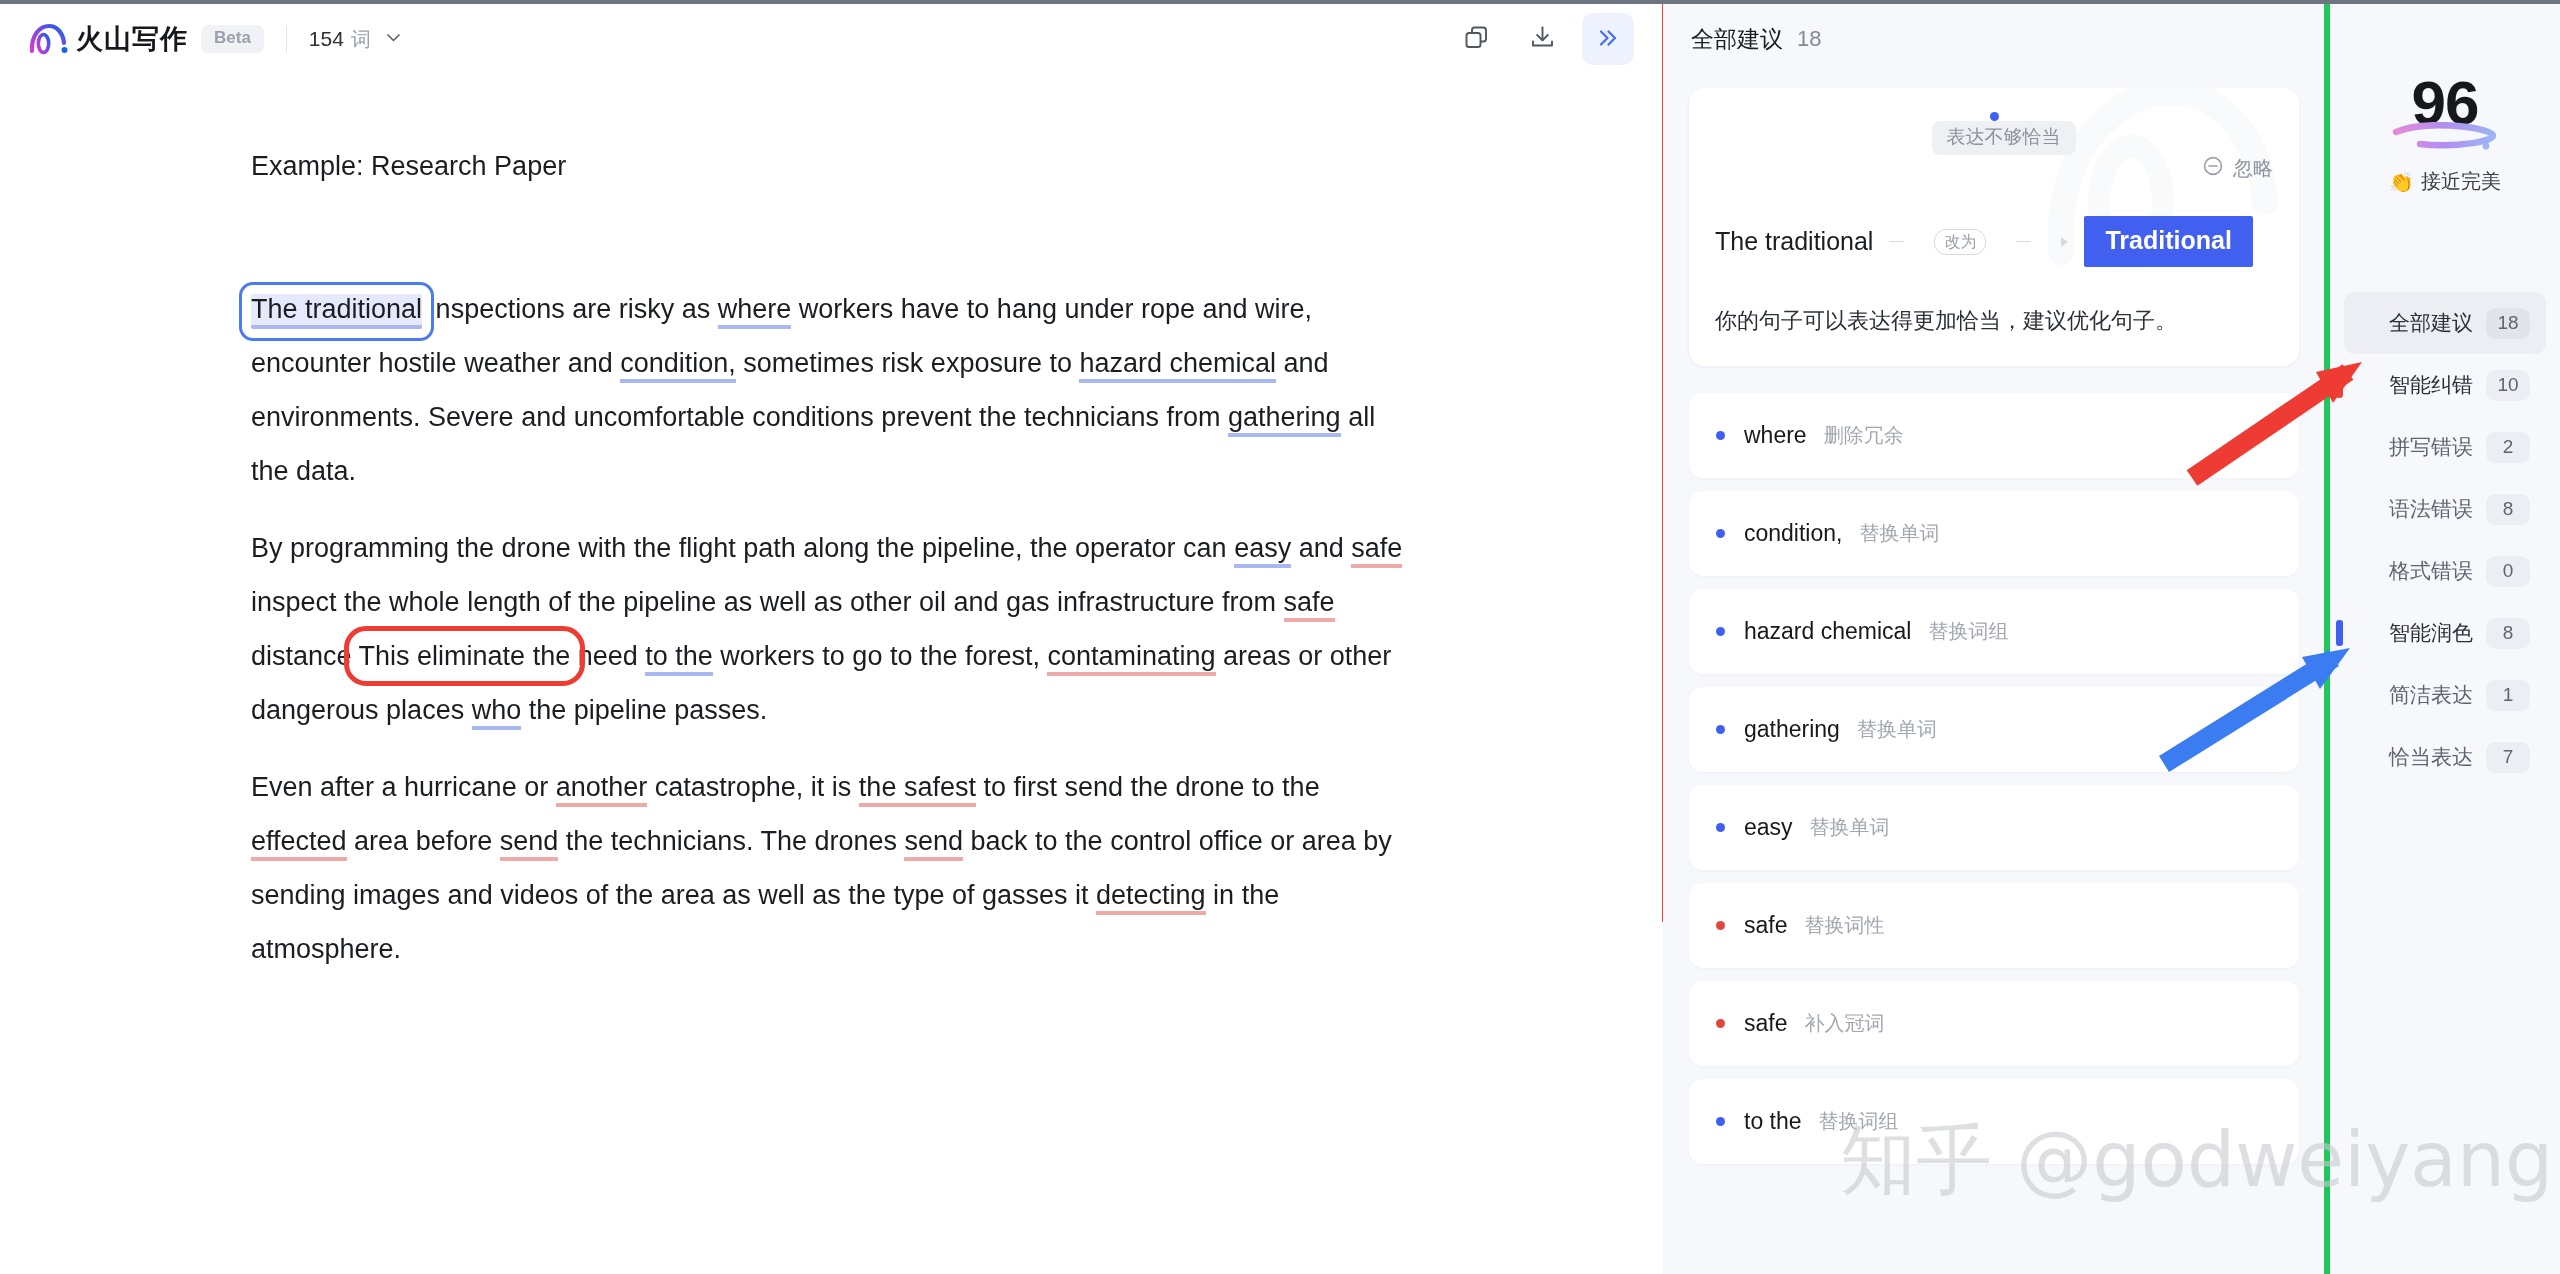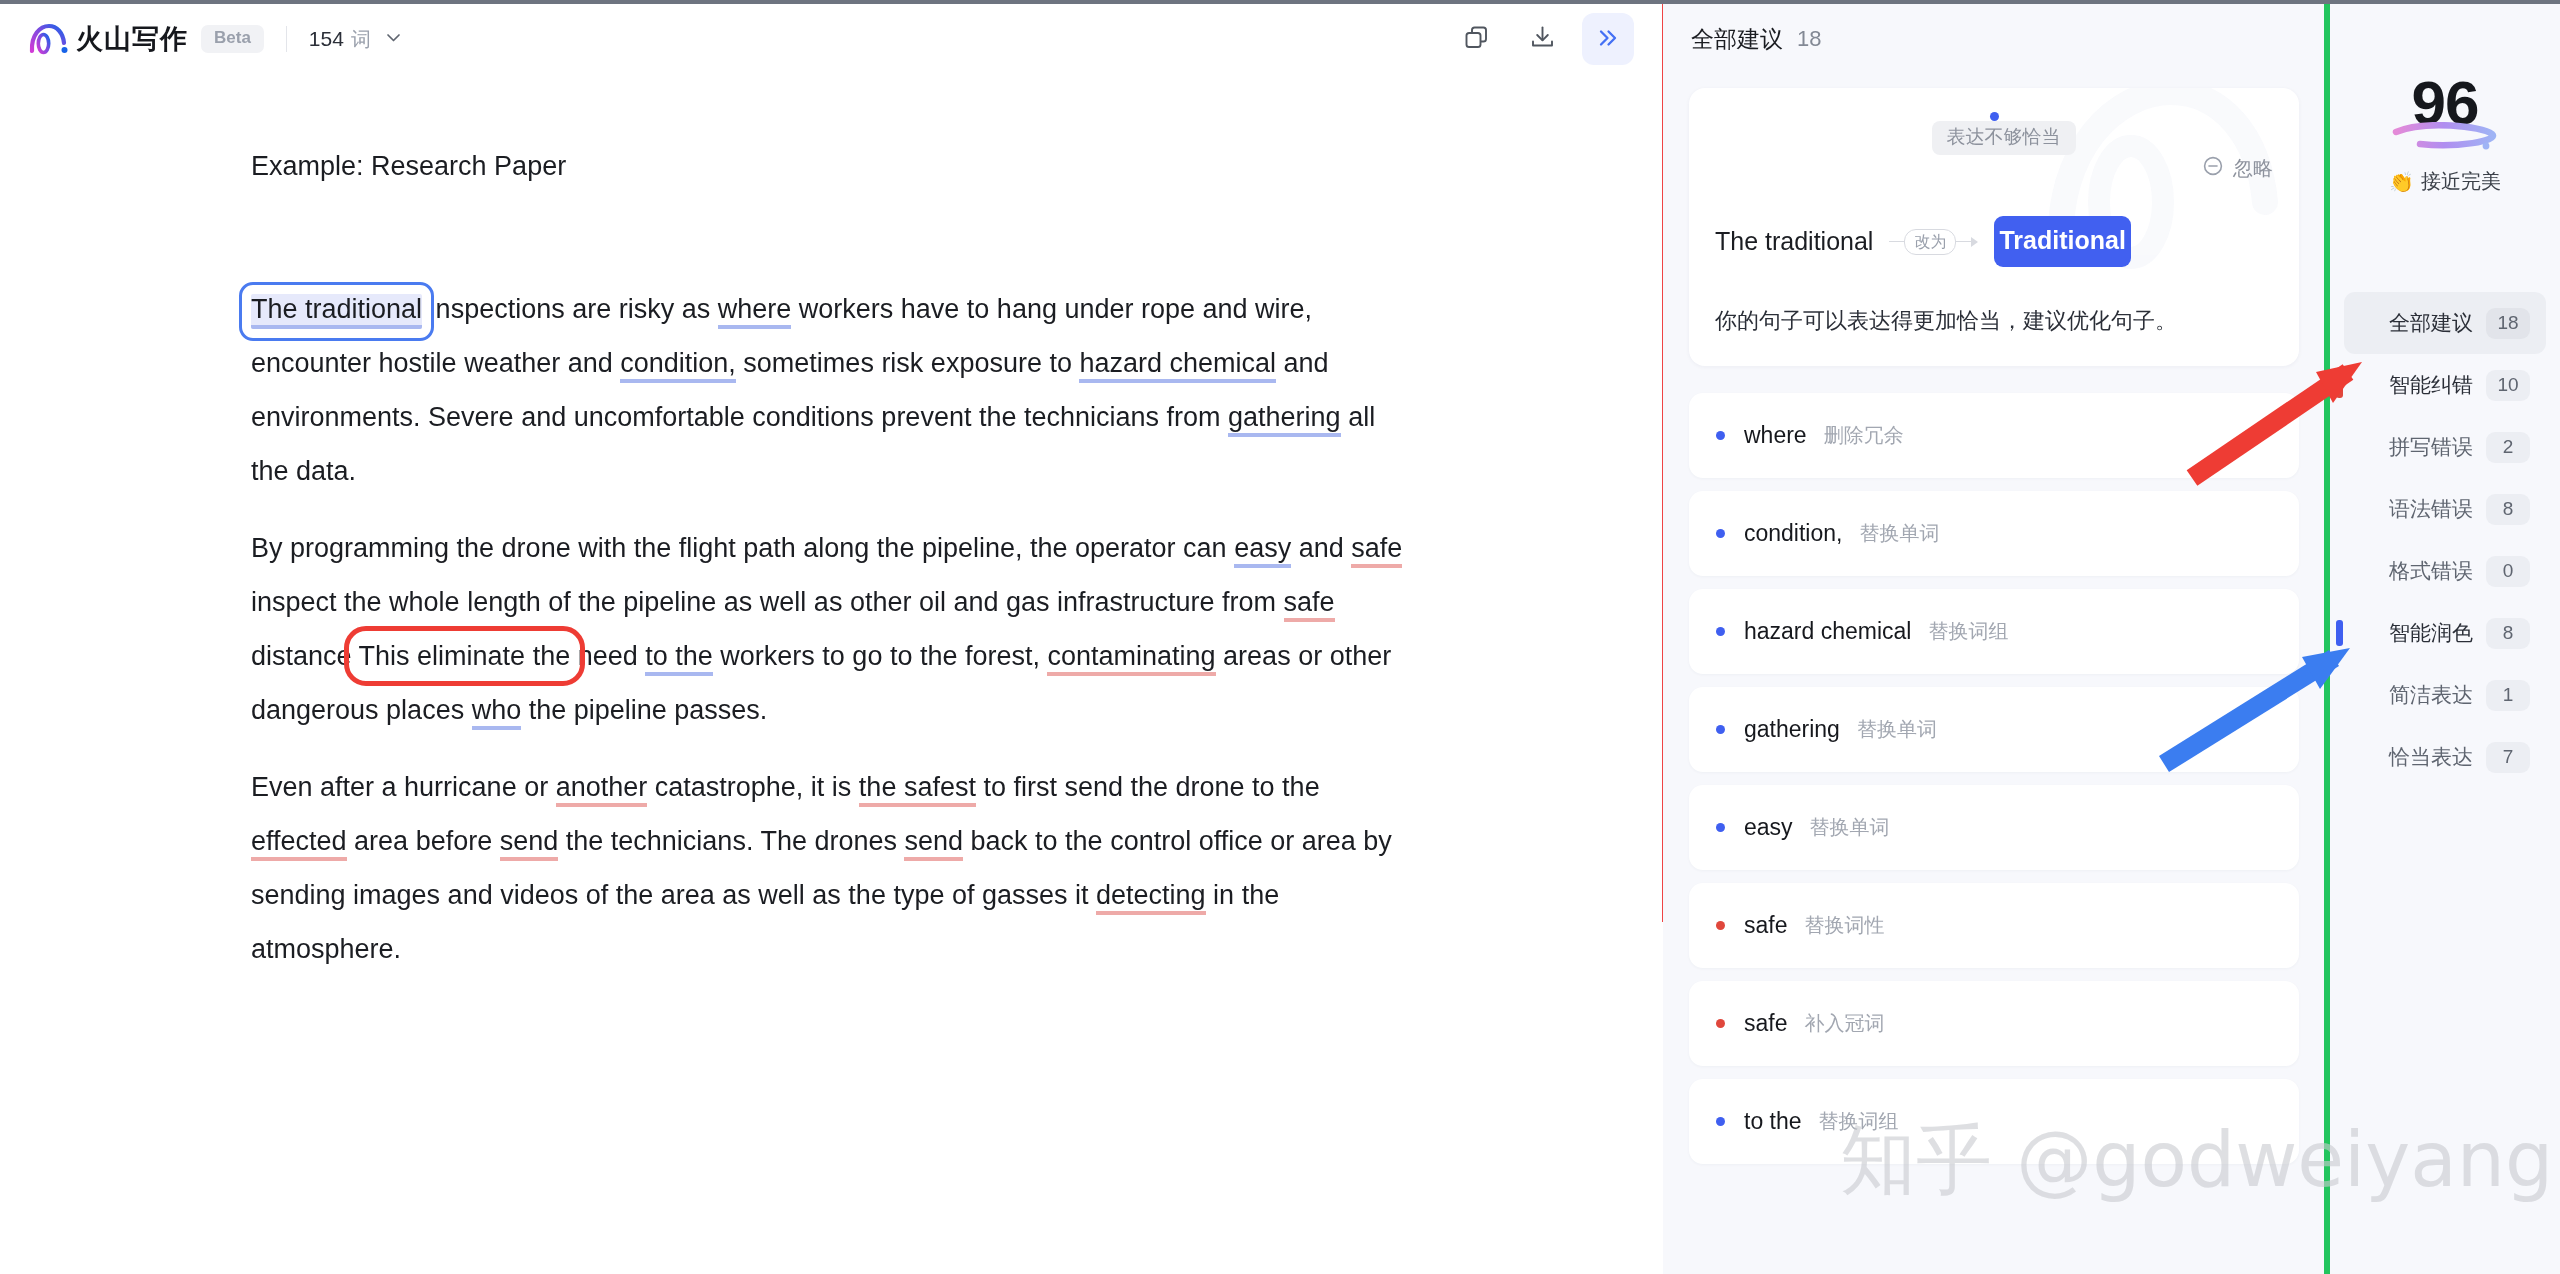--- a/index.html
+++ b/index.html
@@ -126,33 +126,33 @@
   }
   .ignore {
     margin-left: auto; display: flex; align-items: flex-start; gap: 9px;
     color: #8d929d; font-size: 20px; cursor: pointer;
   }
   .card-row2 {
     display: flex; align-items: center; margin-top: 34px;
     position: relative; z-index: 2;
   }
   .orig { font-size: 25px; color: #1b1d22; }
-  .arrowline { display: flex; align-items: center; margin: 0 16px; }
+  .arrowline { display: flex; align-items: center; margin: 0 16px; gap: 30px; }
   .arrowline .seg { width: 15px; height: 1px; background: #d8dae0; }
   .arrowline .pill {
     border: 1px solid #d8dae0; border-radius: 12px;
     color: #9aa0ac; font-size: 16px; padding: 2px 9px 3px; line-height: 1.2;
   }
   .arrowline .tri {
     width: 0; height: 0; border-left: 7px solid #d8dae0;
     border-top: 5px solid transparent; border-bottom: 5px solid transparent;
   }
   .repl {
     background: #4160f0; color: #fff; font-size: 25px; font-weight: 700;
-    padding: 11px 5px 13px; border-radius: 9px; cursor: pointer;
+    padding: 11px 21px 13px; border-radius: 2px; cursor: pointer;
     line-height: 1.1;
   }
   .card-desc {
     margin-top: 39px; font-size: 22px; color: #2b2f38;
     position: relative; z-index: 2;
   }
 
   .sugg-item {
     background: #fff; border-radius: 14px;
     height: 85px; display: flex; align-items: center;

